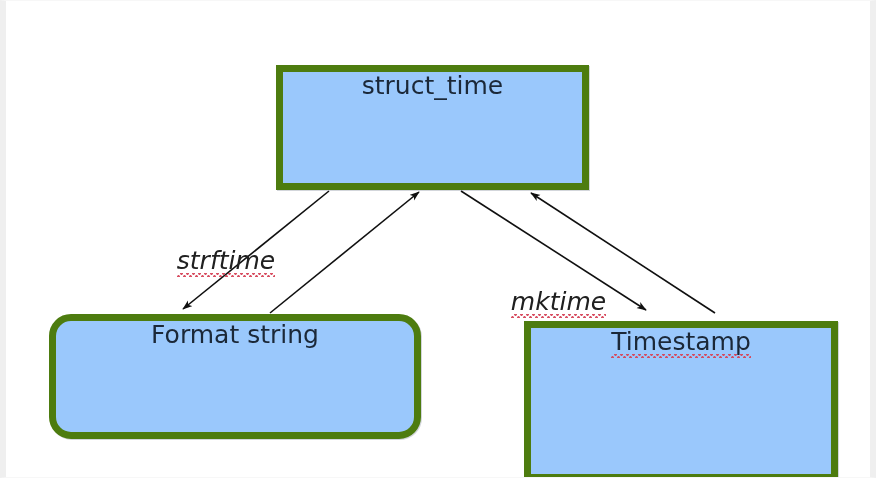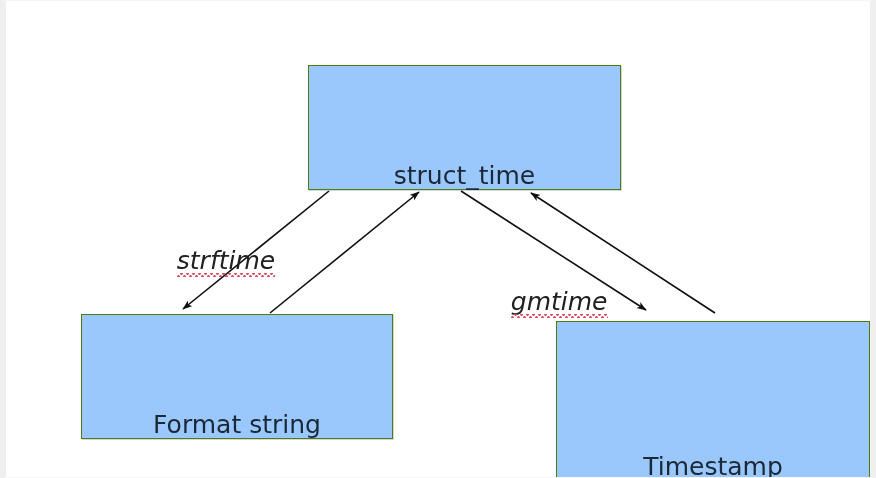--- a/index.html
+++ b/index.html
@@ -26,27 +26,26 @@
     position: absolute;
     left: 0;
     top: 0;
     width: 876px;
     height: 478px;
     pointer-events: none;
   }
   .node {
     position: absolute;
     background: #9ac8fc;
-    border: 1px solid #4d7c0f;
+    border: 7px solid #4d7c0f;
     box-sizing: border-box;
     display: flex;
-    align-items: flex-end;
+    align-items: flex-start;
     justify-content: center;
     box-shadow: 1px 1px 0 rgba(80,90,110,0.25);
-    margin-left: 32px;
   }
   .node-label {
     font-size: 25px;
     color: #1b2838;
     line-height: 1.1;
     white-space: nowrap;
   }
   .edge-label {
     position: absolute;
     font-size: 25px;
@@ -67,21 +66,21 @@
     right: 0;
     bottom: -2px;
     height: 4px;
     background-image:
       radial-gradient(circle at 1.5px 3.2px, rgba(214,70,90,0.95) 1.1px, rgba(0,0,0,0) 1.3px),
       radial-gradient(circle at 4.5px 0.8px, rgba(214,70,90,0.95) 1.1px, rgba(0,0,0,0) 1.3px);
     background-size: 6px 4px;
     background-repeat: repeat-x;
   }
   #n-struct_time { left: 270px; top: 64px;  width: 313px; height: 125px; }
-  #n-format      { left: 43px;  top: 313px; width: 312px; height: 125px; }
+  #n-format      { left: 43px;  top: 313px; width: 372px; height: 125px; border-radius: 22px; }
   #n-timestamp   { left: 518px; top: 320px; width: 314px; height: 160px; }
 
   #l-strftime  { left: 139px; top: 216px; }
   #l-strptime  { left: 328px; top: 247px; }
   #l-mktime    { left: 473px; top: 257px; }
   #l-localgm   { left: 613px; top: 195px; }
 </style>
 </head>
 <body>
 
@@ -114,17 +113,17 @@
   <div class="node" id="n-timestamp">
     <span class="node-label sp">Timestamp</span>
   </div>
 
   <div class="edge-label" id="l-strftime">
     <span class="sp">strftime</span>
   </div>
 
 
   <div class="edge-label" id="l-mktime">
-    <span class="sp">gmtime</span>
+    <span class="sp">mktime</span>
   </div>
 
 
 </div>
 
 </body></html>

